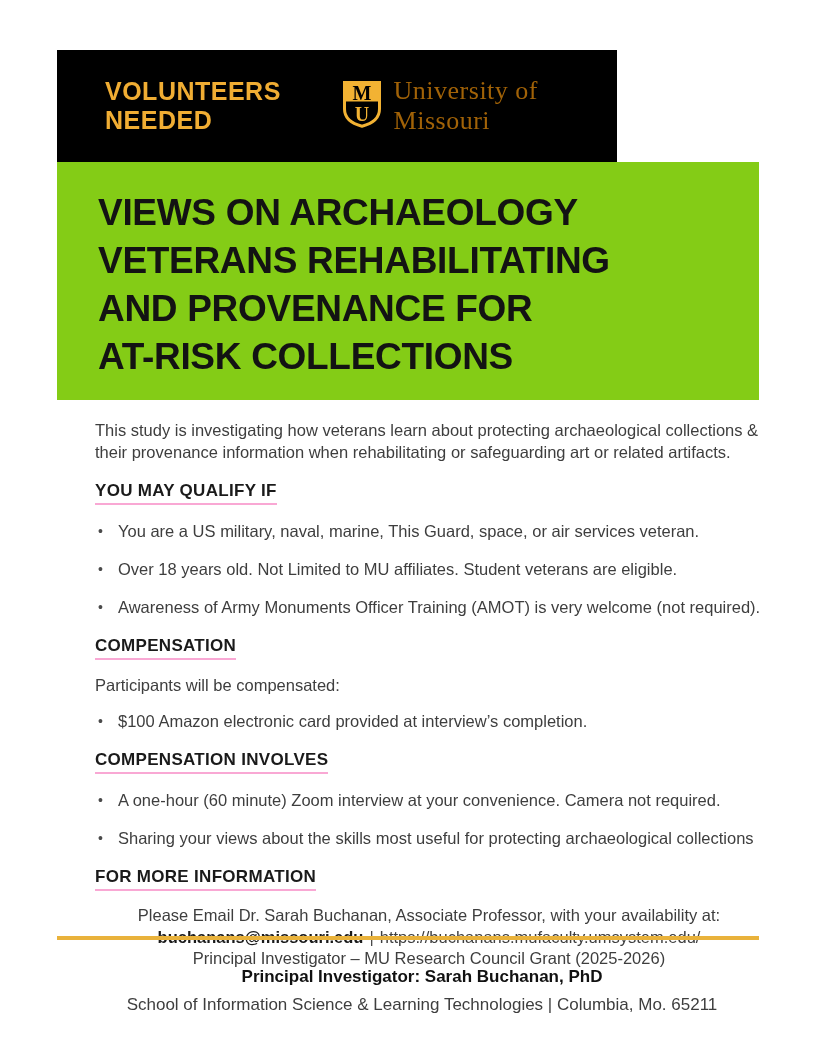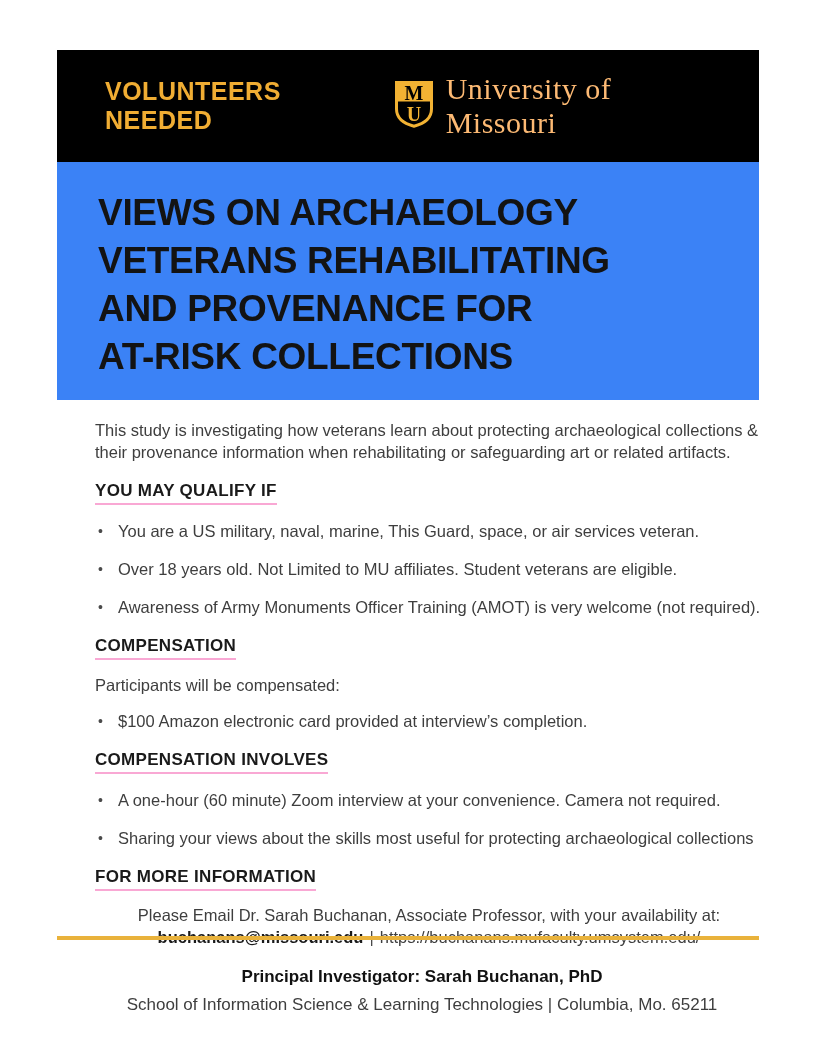--- a/index.html
+++ b/index.html
@@ -7,38 +7,38 @@
   body {
     background:#ffffff;
     font-family:"Liberation Sans", sans-serif;
     position:relative;
     overflow:hidden;
   }
   .page { position:absolute; inset:0; }
 
   
   .header-banner {
-    position:absolute; left:57px; top:50px; width:702px; height:112px;
+    position:absolute; left:57px; top:50px; width:560px; height:112px;
     background:#000000;
     display:flex; align-items:center; justify-content:space-between;
     padding:0 30px 0 48px;
   }
   .volunteers {
     color:#F0AD33; font-weight:bold; font-size:25px; letter-spacing:0.5px;
   }
   .logo-group { display:flex; align-items:center; gap:13px; }
   .university-name {
-    color:#fdba74; font-family:"Liberation Serif", serif;
-    font-size:30px; font-weight:400; letter-spacing:0.5px;
+    color:#a16207; font-family:"Liberation Serif", serif;
+    font-size:26px; font-weight:400; letter-spacing:0.5px;
   }
 
   
   .title-banner {
     position:absolute; left:57px; top:162px; width:702px; height:238px;
-    background:#3b82f6;
+    background:#84cc16;
     padding:27px 30px 0 41px;
   }
   .title-line {
     font-size:37px; font-weight:bold; color:#131313;
     line-height:48px; letter-spacing:-0.3px;
   }
 
   
   .body-content {
     position:absolute; left:95px; top:400px; width:668px;
@@ -138,20 +138,21 @@
     </ul>
 
     <div class="section-heading">
       <span>FOR MORE INFORMATION</span>
     </div>
     <div class="contact-block">
       <div>Please Email Dr. Sarah Buchanan, Associate Professor, with your availability at:</div>
       <div>
         <span class="contact-email">buchanans@missouri.edu</span><span class="contact-sep">|</span><span>https://buchanans.mufaculty.umsystem.edu/</span>
       </div>
+      <div>Principal Investigator – MU Research Council Grant (2025-2026)</div>
     </div>
   </div>
 
   <div class="footer-rule"></div>
   <div class="footer">
     <div class="footer-pi">Principal Investigator: Sarah Buchanan, PhD</div>
     <div class="footer-school">School of Information Science &amp; Learning Technologies | Columbia, Mo. 65211</div>
   </div>
 
 </div>

